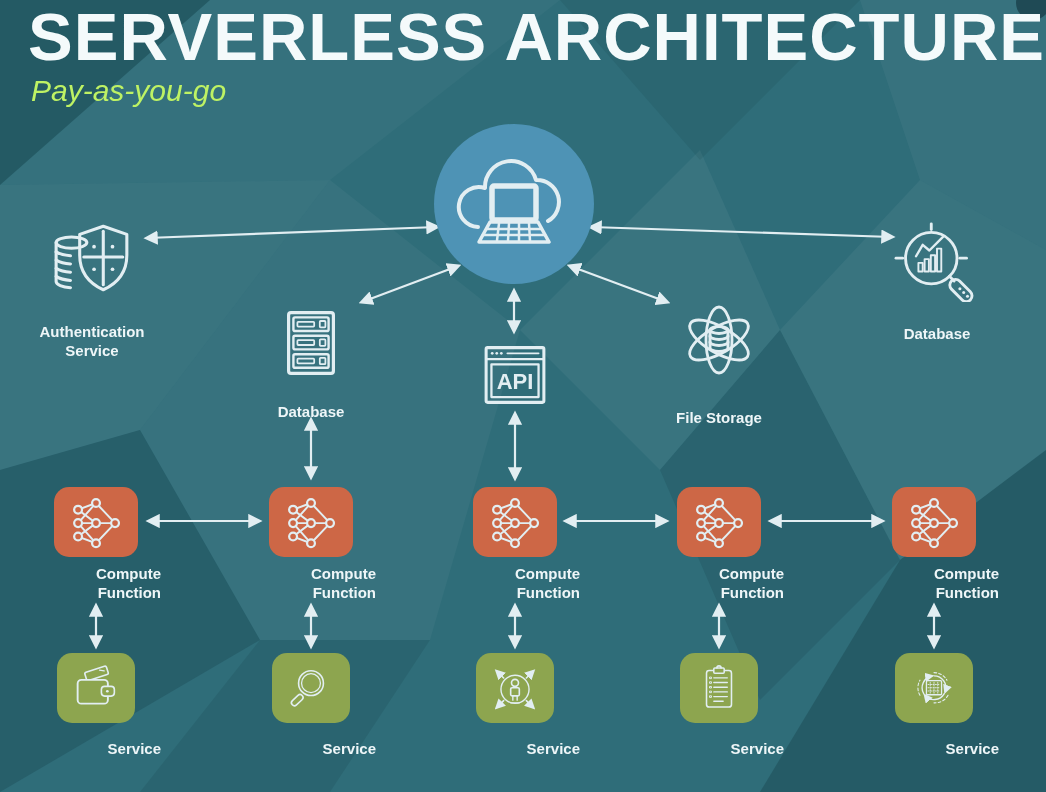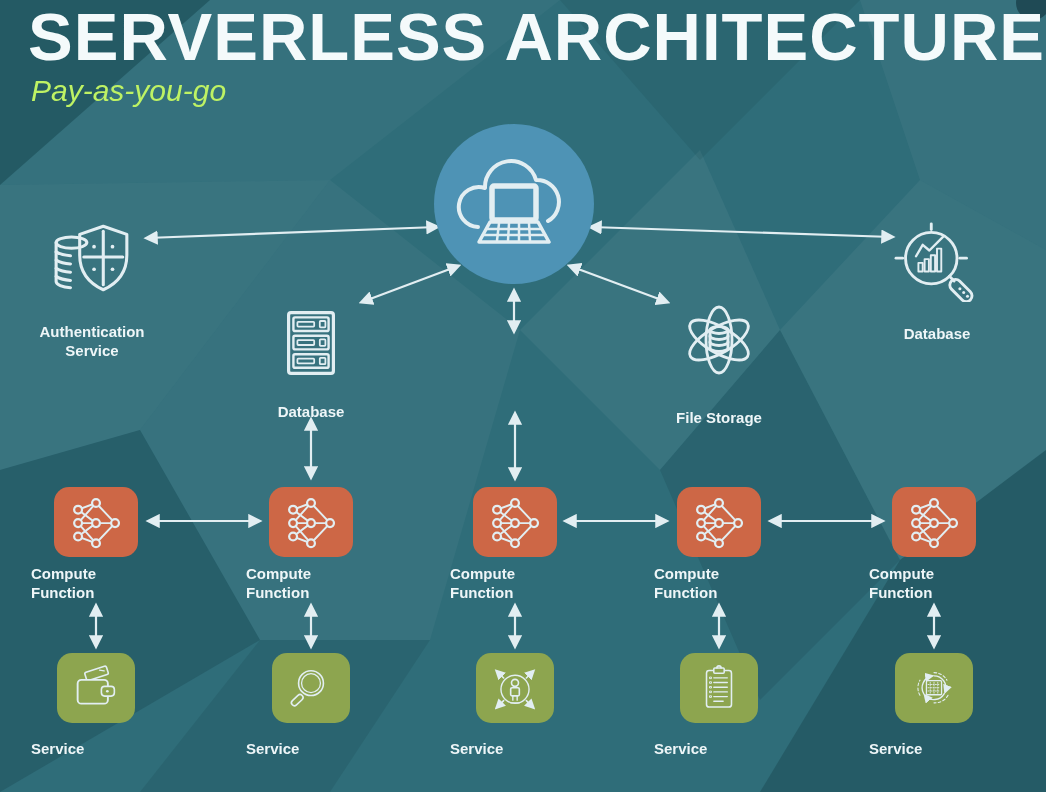--- a/index.html
+++ b/index.html
@@ -22,21 +22,21 @@
        background:var(--accent-blue,#4e93b5);display:flex;align-items:center;justify-content:center}
   .icon{stroke:var(--stroke-light,#e2eef2);fill:none;stroke-width:3;stroke-linecap:round;stroke-linejoin:round}
   .node{position:absolute;text-align:center}
   .node .lbl,.col .lbl{font-size:15px;font-weight:700;line-height:19px;color:var(--text,#eef6f8)}
   .n-auth{left:27px;top:218px;width:130px}
   .n-db{left:258px;top:306px;width:106px}
   .n-api{left:477px;top:340px;width:76px}
   .n-file{left:660px;top:294px;width:118px}
   .n-rep{left:878px;top:220px;width:118px}
   .node .lbl{margin-top:18px}
-  .col{position:absolute;width:130px;text-align:left}
+  .col{position:absolute;width:130px;text-align:right}
   .col .box{margin:0 auto;display:flex;align-items:center;justify-content:center;border-radius:15px}
   .compute .box{width:84px;height:70px;background:var(--accent-orange,#cd6746)}
   .service .box{width:78px;height:70px;background:var(--accent-green,#8da54f)}
   .compute{top:487px}.service{top:653px}
   .c1{left:31px}.c2{left:246px}.c3{left:450px}.c4{left:654px}.c5{left:869px}
   .compute .lbl{margin-top:7px}
   .service .lbl{margin-top:16px}
 </style>
 </head>
 <body>
@@ -132,20 +132,32 @@
       <rect x="33" y="19.5" width="21" height="6" rx="1" stroke-width="2.2"></rect>
       <rect x="33" y="42.5" width="21" height="6" rx="1" stroke-width="2.2"></rect>
       <rect x="33" y="65.5" width="21" height="6" rx="1" stroke-width="2.2"></rect>
       <rect x="61" y="18.5" width="7" height="8" rx="1" stroke-width="2.2"></rect>
       <rect x="61" y="41.5" width="7" height="8" rx="1" stroke-width="2.2"></rect>
       <rect x="61" y="64.5" width="7" height="8" rx="1" stroke-width="2.2"></rect>
     </svg>
     <div class="lbl">Database</div>
   </div>
 
+  <div class="node n-api">
+    <svg class="icon" width="76" height="70" viewBox="0 0 100 92">
+      <rect x="12" y="10" width="76" height="72" rx="2" stroke-width="4"></rect>
+      <line x1="12" y1="25" x2="88" y2="25" stroke-width="3"></line>
+      <circle cx="20" cy="17.5" r="1.8" fill="#e2eef2" stroke="none"></circle>
+      <circle cx="26" cy="17.5" r="1.8" fill="#e2eef2" stroke="none"></circle>
+      <circle cx="32" cy="17.5" r="1.8" fill="#e2eef2" stroke="none"></circle>
+      <line x1="40" y1="17.5" x2="81" y2="17.5" stroke-width="2.5"></line>
+      <rect x="19" y="32" width="62" height="43"></rect>
+      <text x="50" y="64" text-anchor="middle" font-size="29" font-weight="bold" font-family="Liberation Sans, sans-serif" fill="#e2eef2" stroke="none">API</text>
+    </svg>
+  </div>
 
   <div class="node n-file">
     <svg class="icon" width="100" height="92" viewBox="0 0 100 92">
       <ellipse cx="50" cy="46" rx="33" ry="13" transform="rotate(90 50 46)" stroke-width="2.8"></ellipse>
       <ellipse cx="50" cy="46" rx="33" ry="13" transform="rotate(30 50 46)" stroke-width="2.8"></ellipse>
       <ellipse cx="50" cy="46" rx="33" ry="13" transform="rotate(150 50 46)" stroke-width="2.8"></ellipse>
       <ellipse cx="50" cy="36" rx="9" ry="3.5"></ellipse>
       <path d="M41 36 V54 A9 3.5 0 0 0 59 54 V36"></path>
       <path d="M41 42 A9 3.5 0 0 0 59 42"></path>
       <path d="M41 48 A9 3.5 0 0 0 59 48"></path>

